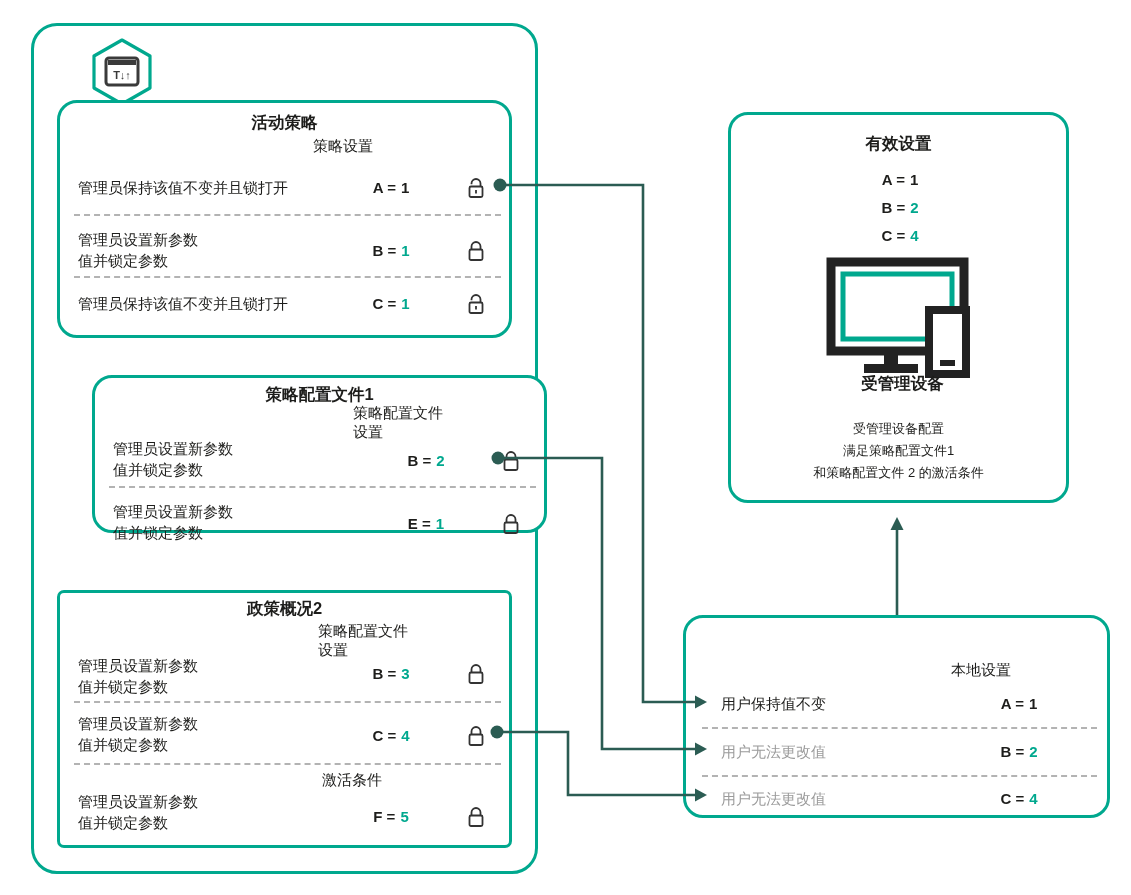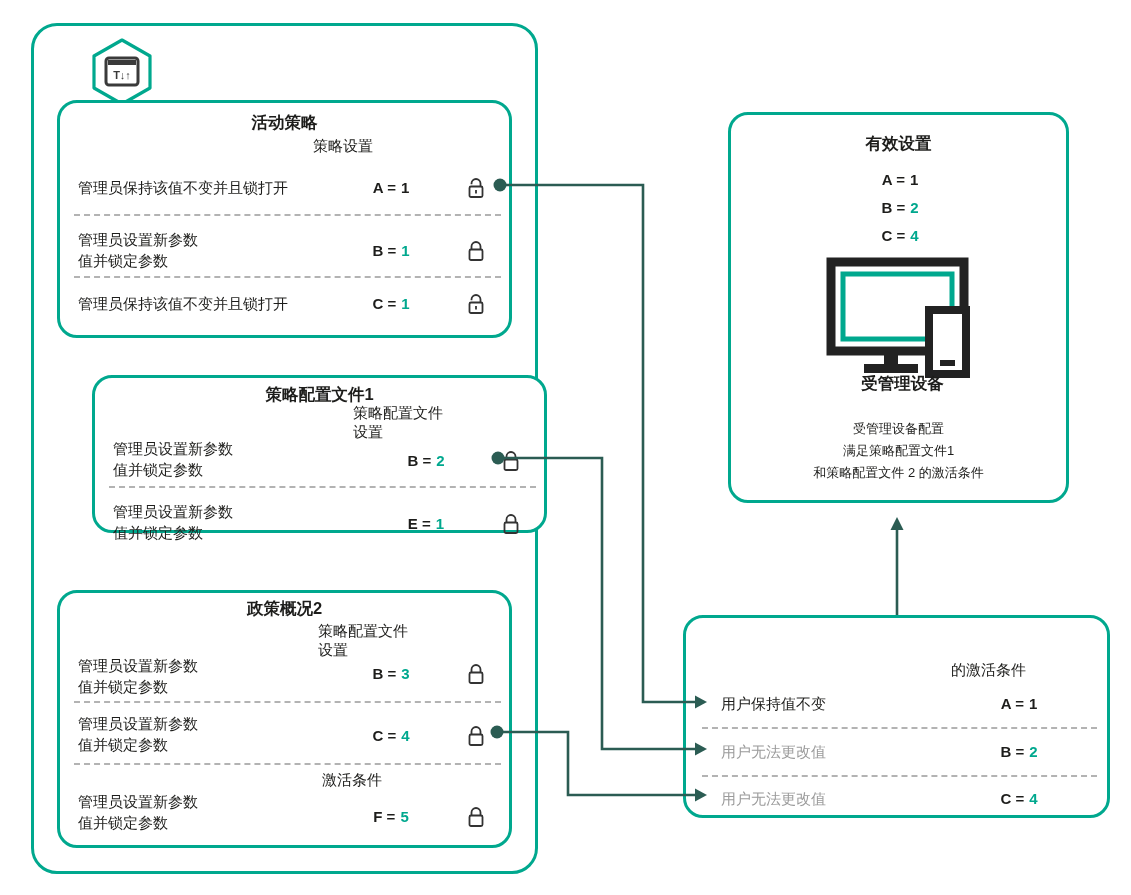--- a/index.html
+++ b/index.html
@@ -107,21 +107,21 @@
     <div class="pv" style="left:271px;top:135px;" data-accent="true"><span>E =</span><span class="val">1</span></div>
     <span class="lock" style="left:404px;top:134px;" data-lock="closed">
       <svg class="closed" viewBox="0 0 24 24">
           <path d="M7.5,10.5 v-3 a4.5,4.5 0 0 1 9,0 v3" fill="none" stroke="#333" stroke-width="1.8"></path>
           <rect x="5.5" y="10.5" width="13" height="10.5" rx="1.5" fill="none" stroke="#333" stroke-width="1.8"></rect>
         </svg>
 
     </span>
   </div>
 
-  <div class="box panel" style="left:57px;top:590px;width:455px;height:258px;">
+  <div class="box panel" style="left:57px;top:590px;width:455px;height:258px;border-radius:7px;">
     <div class="title" style="top:5px;">政策概况2</div>
     <div class="colhead" style="left:258px;top:28px;width:160px;">策略配置文件
 设置</div>
 
     <div class="label" style="left:18px;top:62px;">管理员设置新参数
 值并锁定参数</div>
     <div class="pv" style="left:271px;top:70px;" data-accent="true"><span>B =</span><span class="val">3</span></div>
     <span class="lock" style="left:404px;top:69px;" data-lock="closed">
       <svg class="closed" viewBox="0 0 24 24">
           <path d="M7.5,10.5 v-3 a4.5,4.5 0 0 1 9,0 v3" fill="none" stroke="#333" stroke-width="1.8"></path>
@@ -171,21 +171,21 @@
       <rect x="114" y="103" width="15" height="6" fill="#222222"></rect>
     </svg>
 
     <div class="bigcenter" style="top:258px;font-weight:bold;font-size:16.5px;padding-left:8px;">受管理设备</div>
     <div class="bigcenter" style="top:303px;font-size:13px;line-height:22px;white-space:pre-line;">受管理设备配置
 满足策略配置文件1
 和策略配置文件 2 的激活条件</div>
   </div>
 
   <div class="box panel" style="left:683px;top:615px;width:427px;height:203px;">
-    <div class="colhead" style="left:265px;top:42px;width:120px;">的激活条件</div>
+    <div class="colhead" style="left:265px;top:42px;width:120px;">本地设置</div>
 
     <div class="label" style="left:35px;top:75px;">用户保持值不变</div>
     <div class="pv" style="left:273px;top:75px;" data-accent="false"><span>A =</span><span class="val">1</span></div>
     <div class="sep" style="left:16px;top:109px;width:395px;"></div>
 
     <div class="label muted" style="left:35px;top:123px;">用户无法更改值</div>
     <div class="pv" style="left:273px;top:123px;" data-accent="true"><span>B =</span><span class="val">2</span></div>
     <div class="sep" style="left:16px;top:157px;width:395px;"></div>
 
     <div class="label muted" style="left:35px;top:170px;">用户无法更改值</div>

